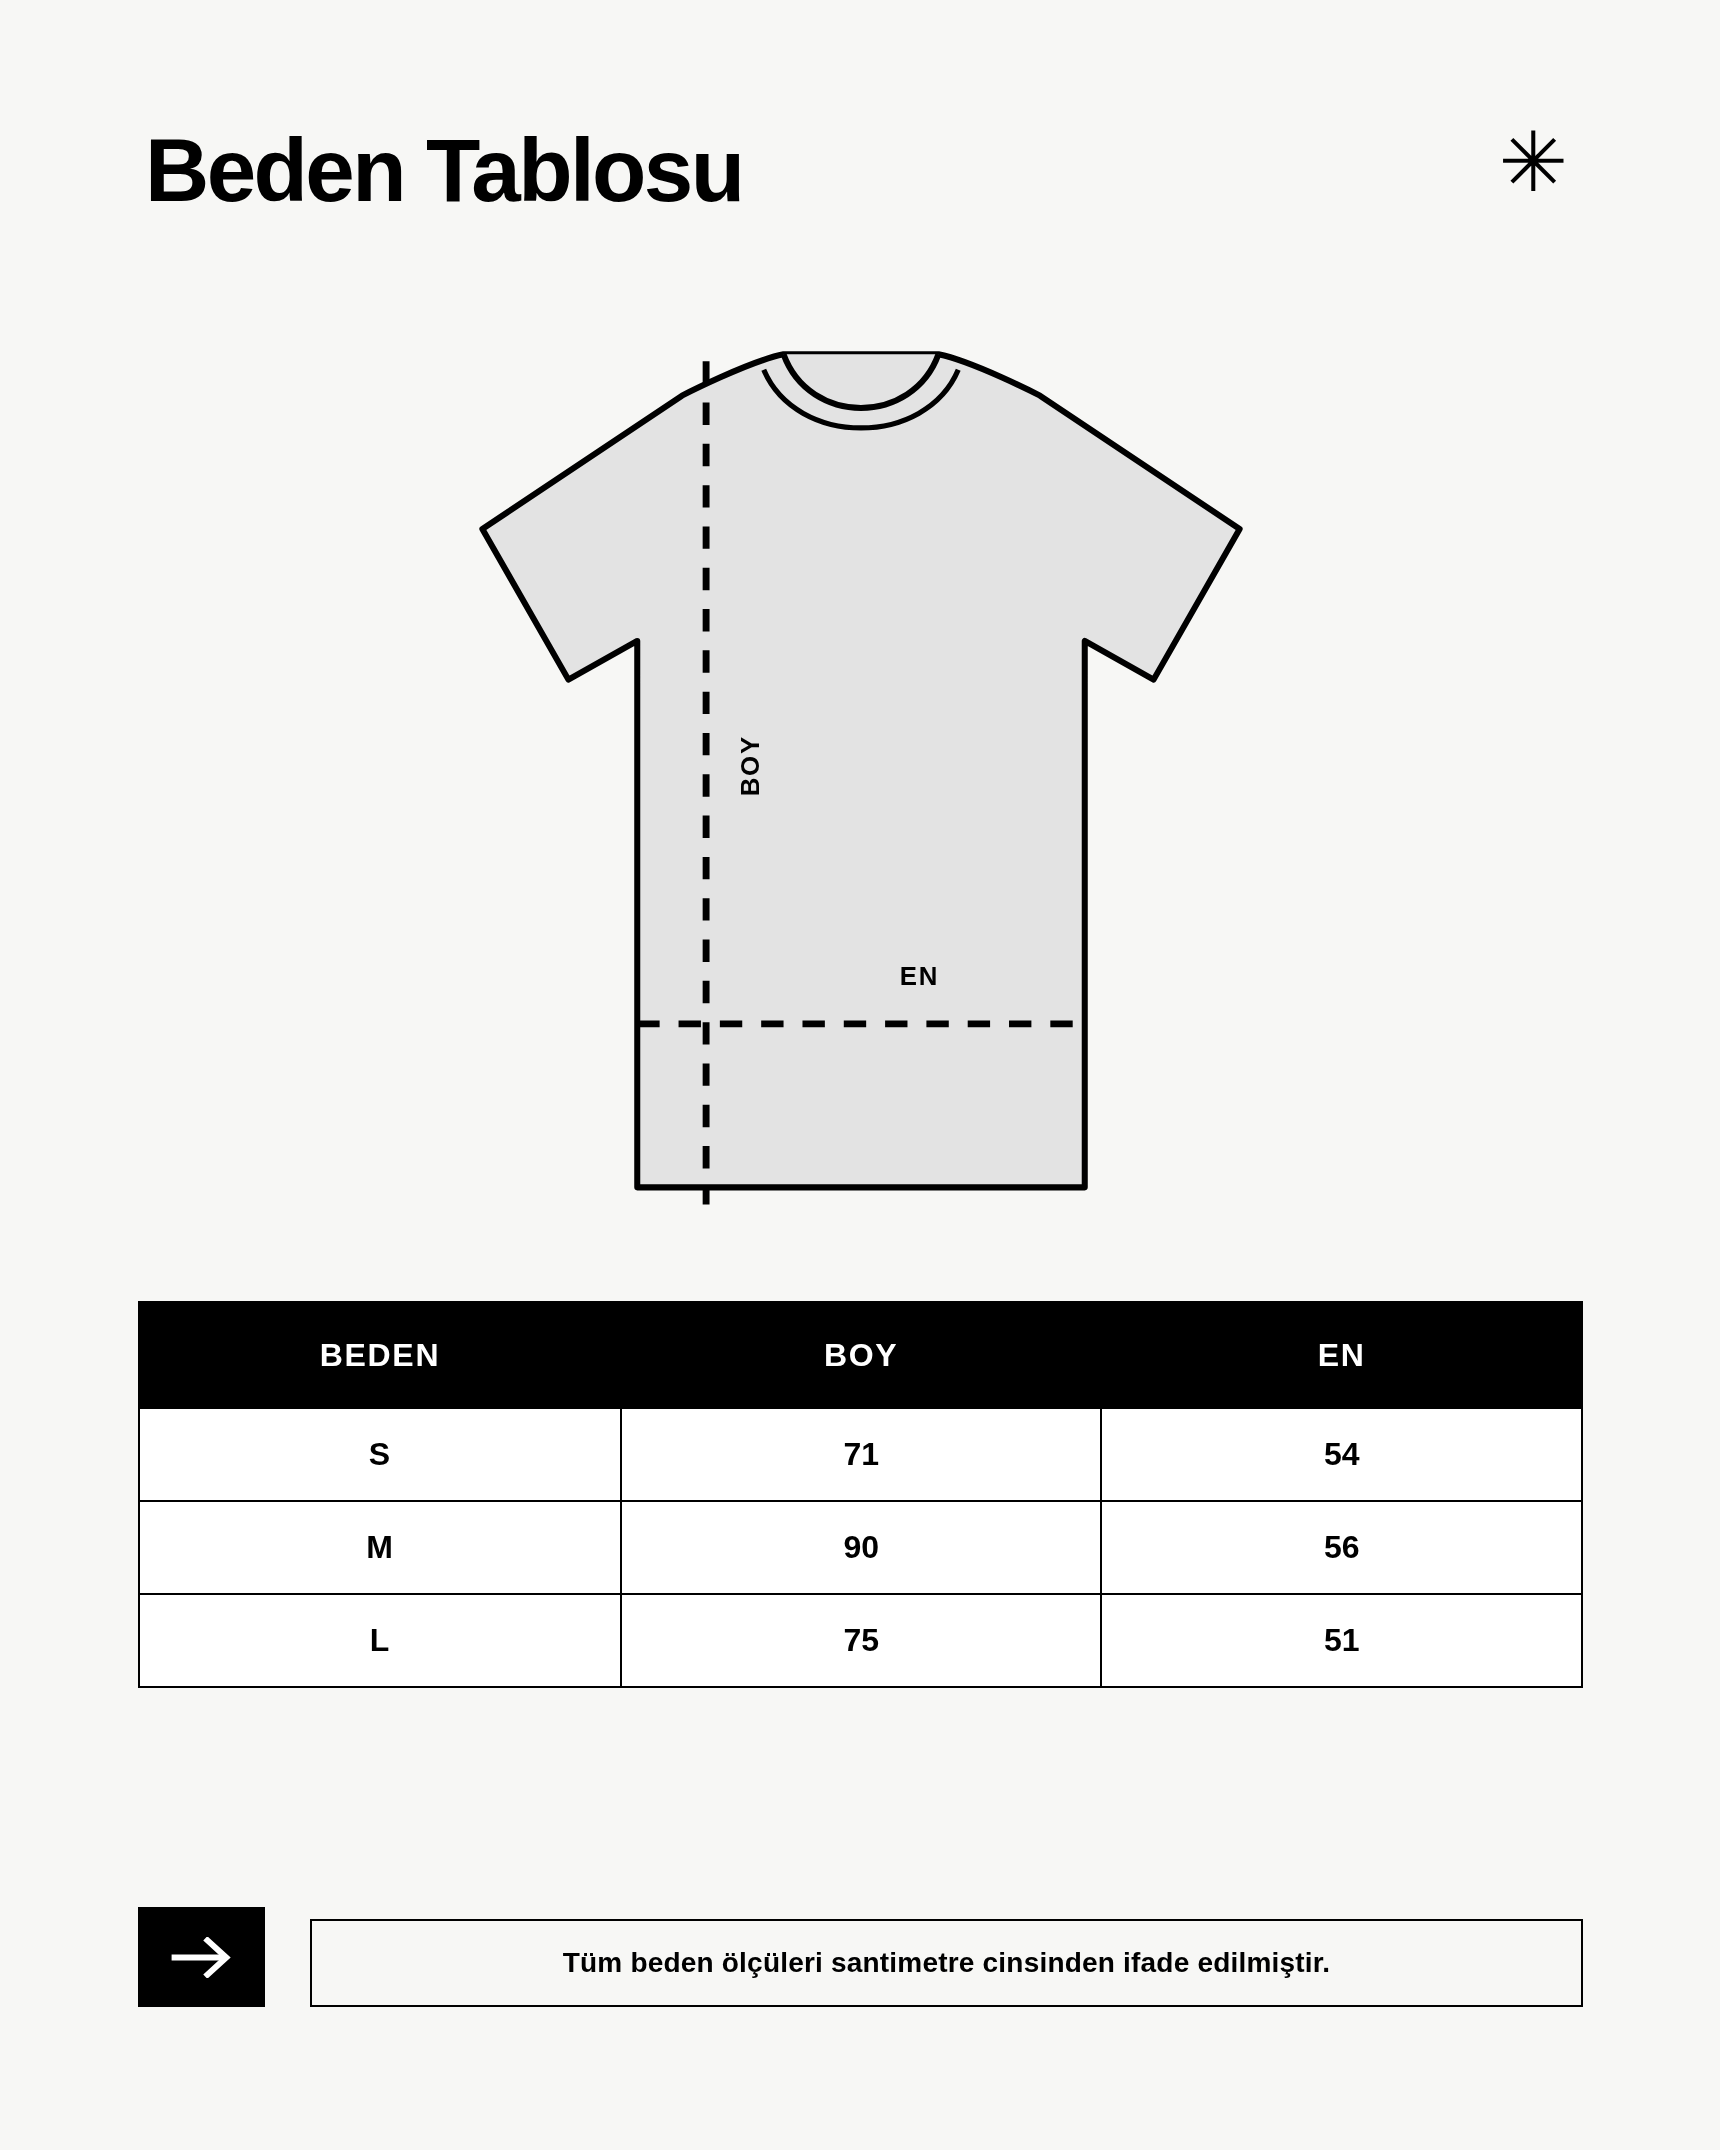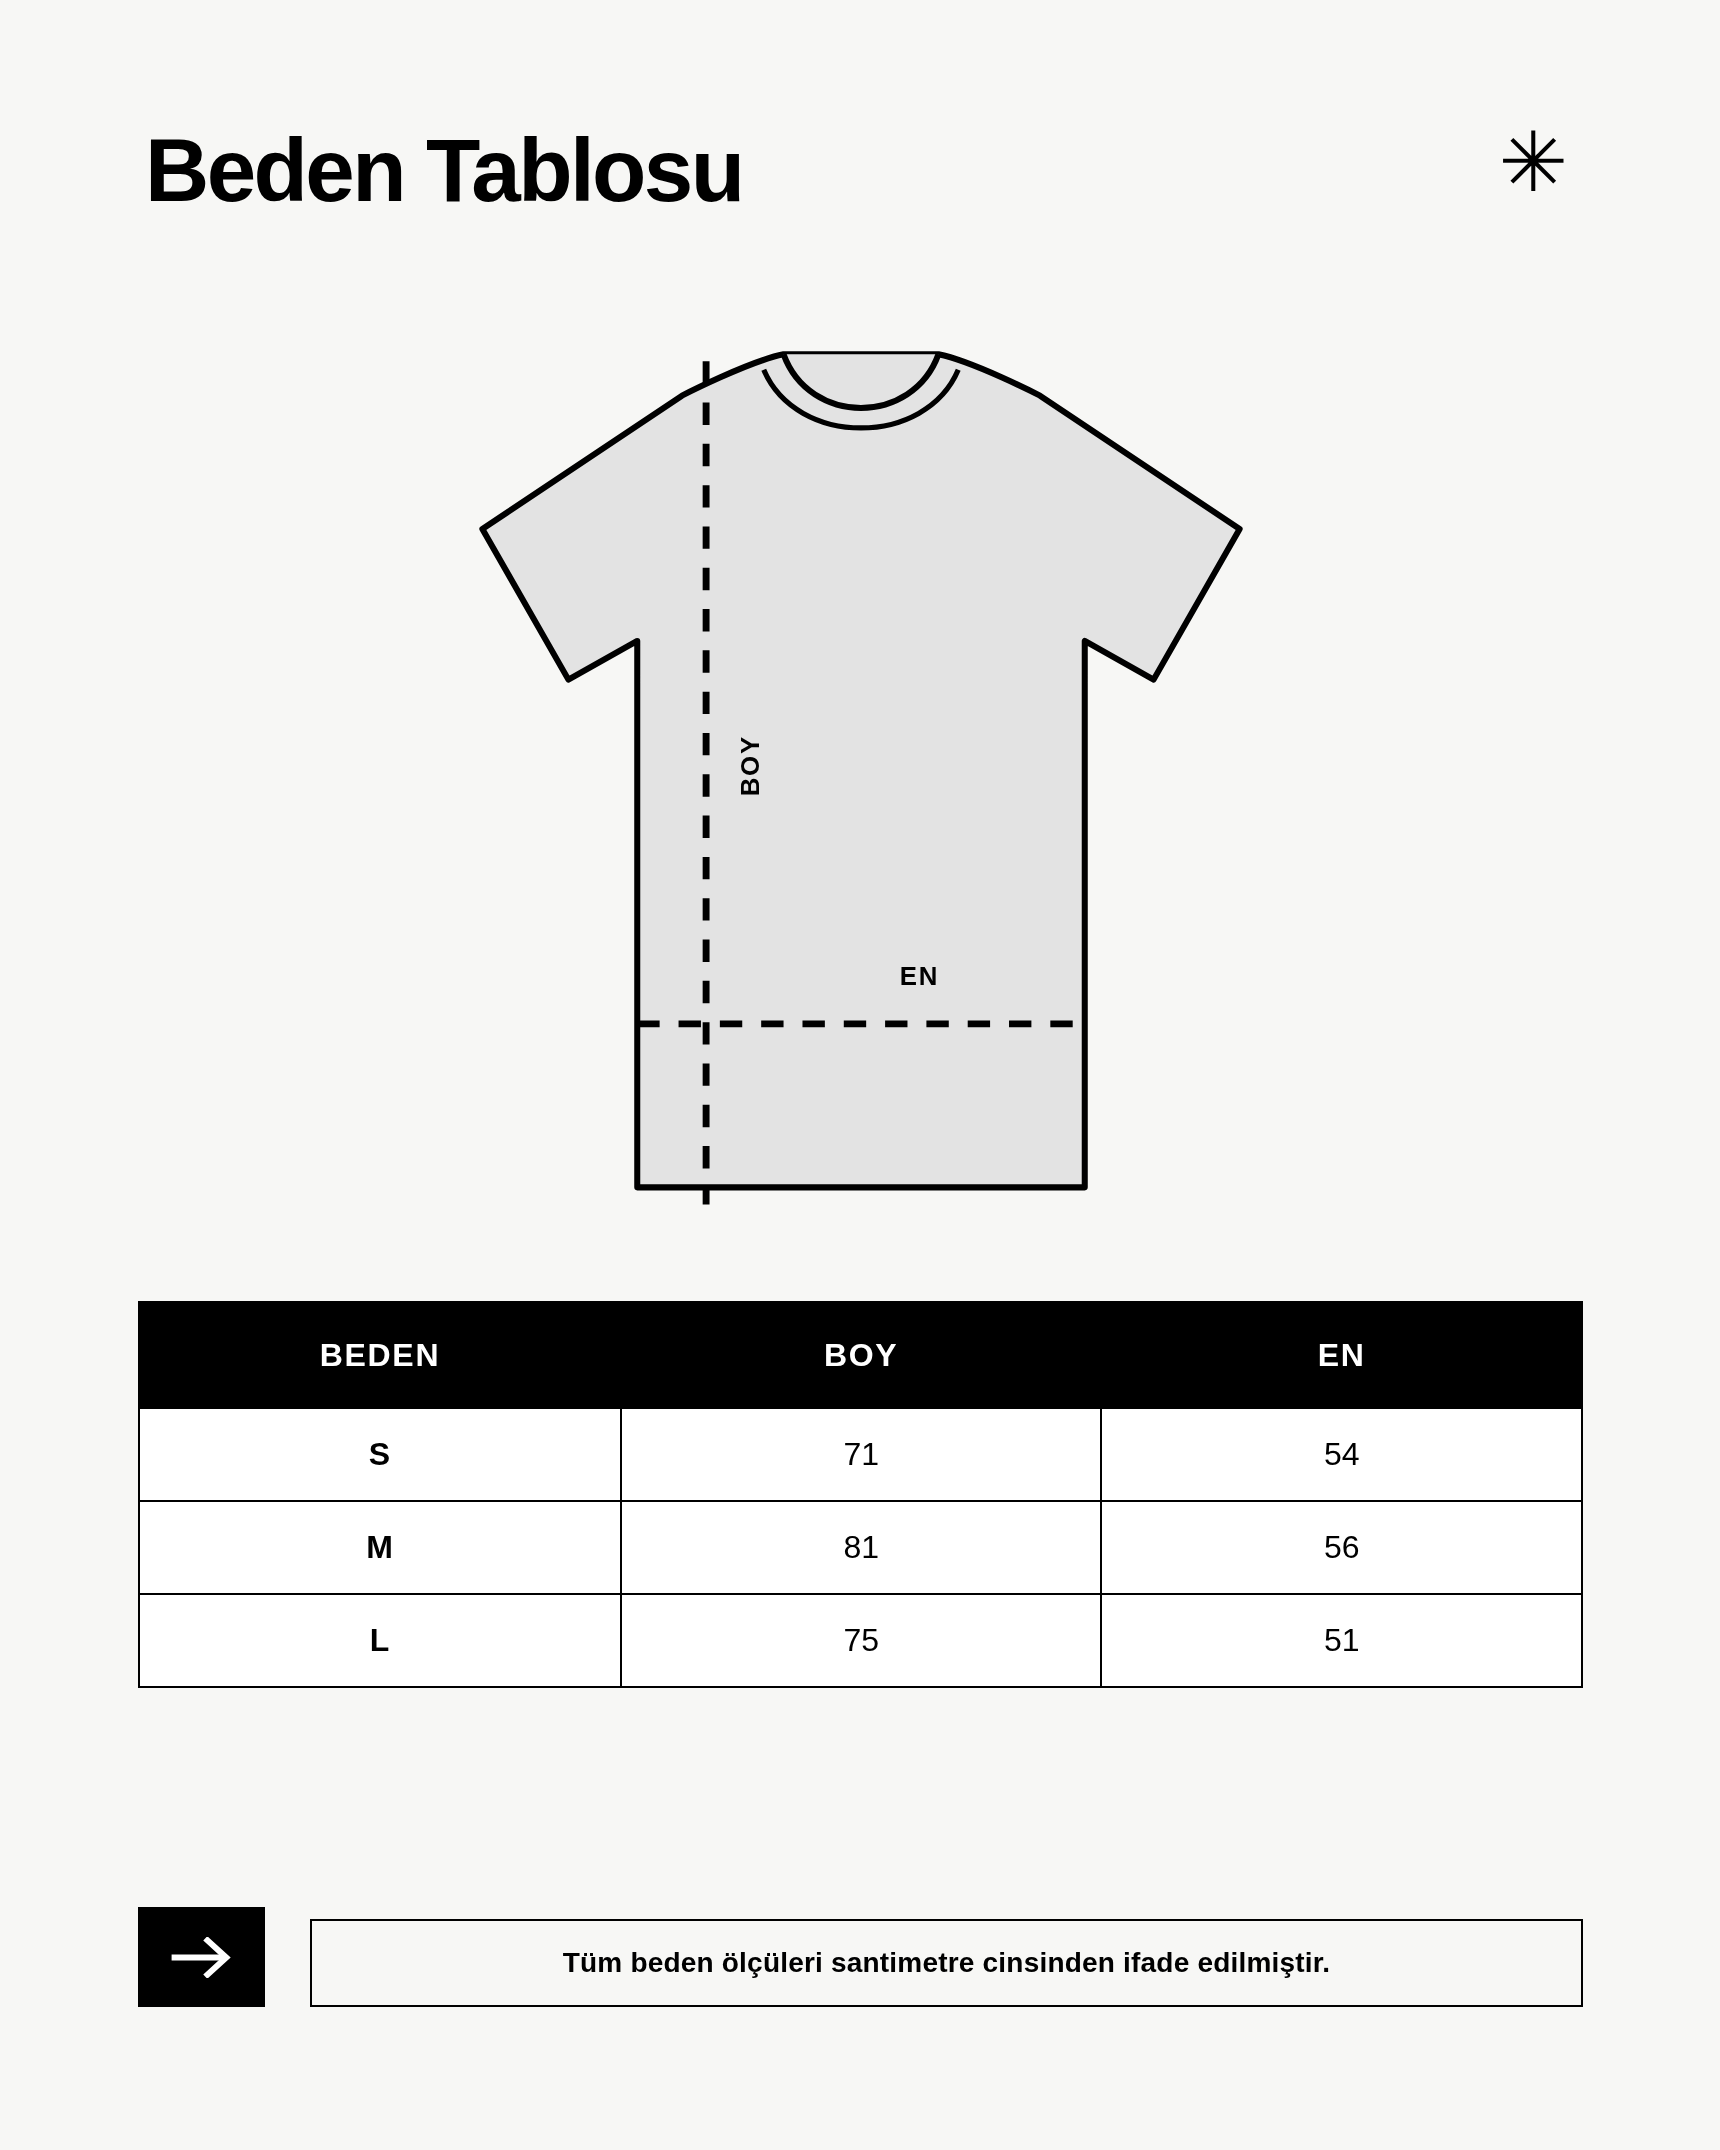--- a/index.html
+++ b/index.html
@@ -87,21 +87,21 @@
   }
   .size-table tbody td {
     height: 89px;
     background: #ffffff;
   }
   .size-table tbody td.size-col {
     font-weight: bold;
     letter-spacing: 0.9px;
   }
   .size-table tbody td.num-col {
-    font-weight: normal;
+    font-weight: bold;
   }
   .col-size { width: 33.4%; }
   .col-boy  { width: 33.3%; }
   .col-en   { width: 33.3%; }
 
   
   .footer {
     position: absolute;
     top: 1907px;
     left: 138px;
@@ -200,21 +200,21 @@
       </tr>
     </thead>
     <tbody>
       <tr>
         <td class="size-col">S</td>
         <td class="num-col">71</td>
         <td class="num-col">54</td>
       </tr>
       <tr>
         <td class="size-col">M</td>
-        <td class="num-col">81</td>
+        <td class="num-col">90</td>
         <td class="num-col">56</td>
       </tr>
       <tr>
         <td class="size-col">L</td>
         <td class="num-col">75</td>
         <td class="num-col">51</td>
       </tr>
     </tbody>
   </table>
 

